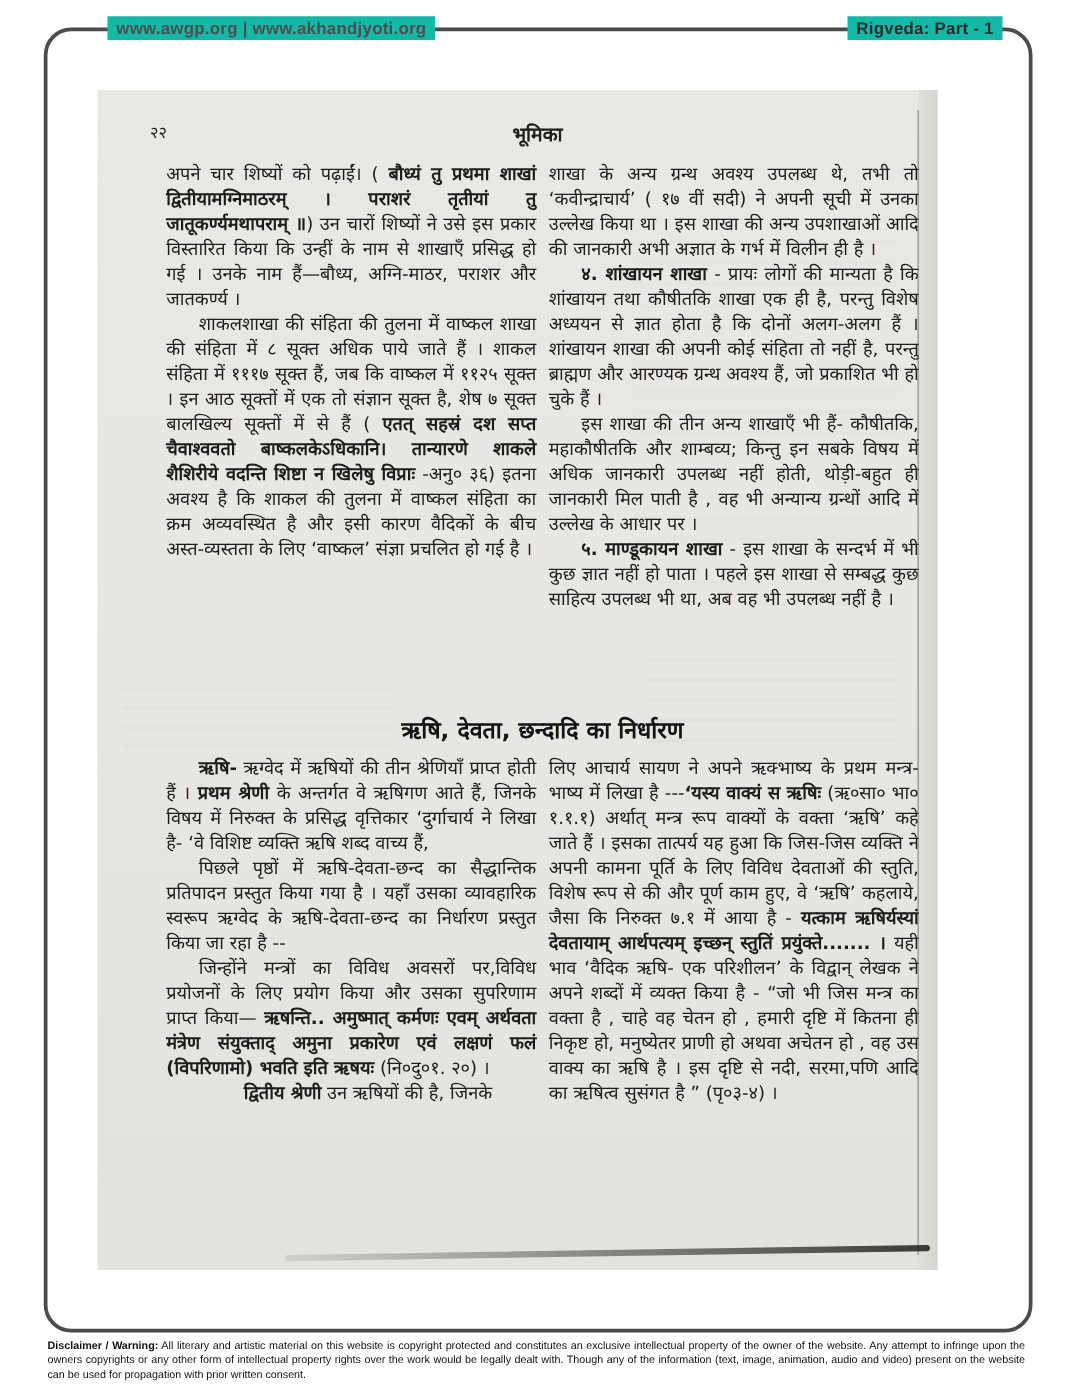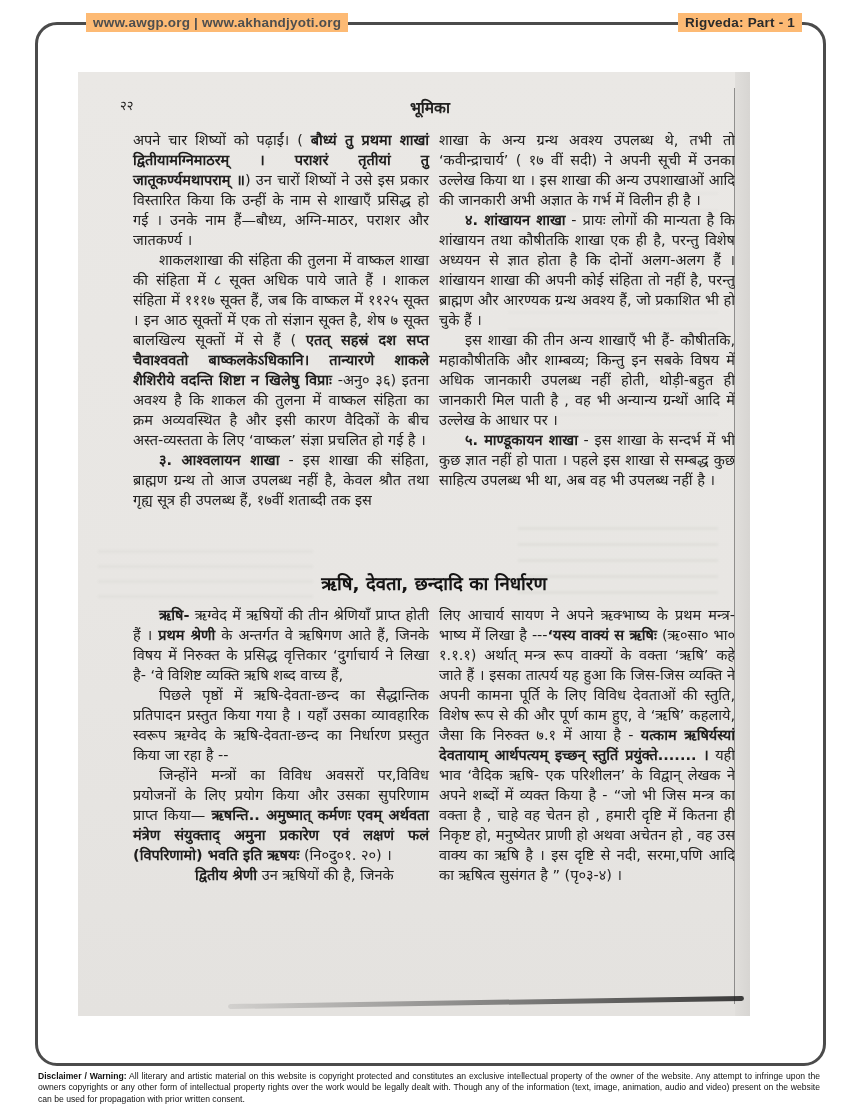--- a/index.html
+++ b/index.html
@@ -6,21 +6,21 @@
   body{
     width:858px;height:1111px;position:relative;background:#ffffff;overflow:hidden;
     font-family:"Liberation Sans", sans-serif;
   }
   
   .frame{
     position:absolute;left:35px;top:22px;width:785px;height:1038px;
     border:3px solid #4b4b4b;border-radius:22px;background:#ffffff;
   }
   .hdr-label{
-    position:absolute;top:13px;z-index:3;background:#fdba74;
+    position:absolute;top:13px;z-index:3;background:#14b8a6;
     font-size:13.5px;font-weight:bold;line-height:19px;padding:0 7px;
     letter-spacing:.2px;
   }
   .hdr-left{left:86px;color:#4e4e4e;}
   .hdr-right{right:56px;color:#2b2b2b;}
   
   .scan{
     position:absolute;left:78px;top:72px;width:672px;height:944px;z-index:2;
     background:linear-gradient(180deg,#eae8e5 0%,#e8e6e3 55%,#e4e2df 100%);
     color:#222120;
@@ -88,21 +88,20 @@
   <div class="page-head">
     <span class="page-num">२२</span>
     <span class="running-title">भूमिका</span>
   </div>
 
   <div class="text-area">
     <div class="cols cols-top">
       <div class="col">
           <p class="para ind0"><span>अपने चार शिष्यों को पढ़ाईं। ( </span><span class="b">बौध्यं तु प्रथमा शाखां द्वितीयामग्निमाठरम् । पराशरं तृतीयां तु जातूकर्ण्यमथापराम् ॥</span><span>)  उन चारों शिष्यों ने उसे इस प्रकार विस्तारित किया कि उन्हीं के नाम से शाखाएँ प्रसिद्ध हो गई । उनके नाम हैं—बौध्य, अग्नि-माठर, पराशर और जातकर्ण्य ।</span></p>
           <p class="para ind1"><span>शाकलशाखा की संहिता की तुलना में वाष्कल शाखा की संहिता में ८ सूक्त अधिक पाये जाते हैं । शाकल संहिता में १११७ सूक्त हैं, जब कि वाष्कल में ११२५ सूक्त । इन आठ सूक्तों में एक तो संज्ञान सूक्त है, शेष ७ सूक्त बालखिल्य सूक्तों में से हैं ( </span><span class="b">एतत् सहस्रं दश सप्त चैवाश्ववतो बाष्कलकेऽधिकानि। तान्यारणे शाकले शैशिरीये वदन्ति शिष्टा न खिलेषु विप्राः</span><span> -अनु० ३६) इतना अवश्य है कि शाकल की तुलना में वाष्कल संहिता का क्रम अव्यवस्थित है और इसी कारण वैदिकों के बीच अस्त-व्यस्तता के लिए ‘वाष्कल’ संज्ञा प्रचलित हो गई है ।</span></p>
-          <p class="para ind1"><span class="b">३. आश्वलायन शाखा</span><span> - इस शाखा की संहिता, ब्राह्मण ग्रन्थ तो आज उपलब्ध नहीं  है, केवल श्रौत तथा गृह्य सूत्र ही उपलब्ध हैं, १७वीं शताब्दी तक इस</span></p>
         </div>
       <div class="col">
           <p class="para ind0"><span>शाखा के अन्य ग्रन्थ अवश्य उपलब्ध थे, तभी तो ‘कवीन्द्राचार्य’  ( १७ वीं सदी) ने अपनी सूची में उनका उल्लेख किया था । इस शाखा की अन्य उपशाखाओं आदि की जानकारी अभी अज्ञात के गर्भ में विलीन ही है ।</span></p>
           <p class="para ind1"><span class="b">४. शांखायन शाखा</span><span> - प्रायः लोगों की मान्यता है कि शांखायन तथा कौषीतकि शाखा एक ही है, परन्तु विशेष अध्ययन से ज्ञात होता है कि दोनों अलग-अलग हैं । शांखायन शाखा की अपनी कोई संहिता तो नहीं है, परन्तु ब्राह्मण और आरण्यक ग्रन्थ अवश्य हैं, जो प्रकाशित भी हो चुके हैं ।</span></p>
           <p class="para ind1"><span>इस शाखा की तीन अन्य शाखाएँ भी हैं- कौषीतकि, महाकौषीतकि और शाम्बव्य; किन्तु इन सबके विषय में अधिक जानकारी उपलब्ध नहीं होती, थोड़ी-बहुत ही जानकारी मिल पाती है , वह भी अन्यान्य ग्रन्थों आदि में उल्लेख के आधार पर ।</span></p>
           <p class="para ind1"><span class="b">५. माण्डूकायन शाखा</span><span> - इस शाखा के सन्दर्भ में भी कुछ ज्ञात नहीं हो पाता । पहले इस शाखा से सम्बद्ध कुछ साहित्य उपलब्ध भी था, अब वह भी उपलब्ध नहीं है ।</span></p>
         </div>
     </div>
 
     <div class="section-heading">ऋषि, देवता, छन्दादि का निर्धारण</div>

